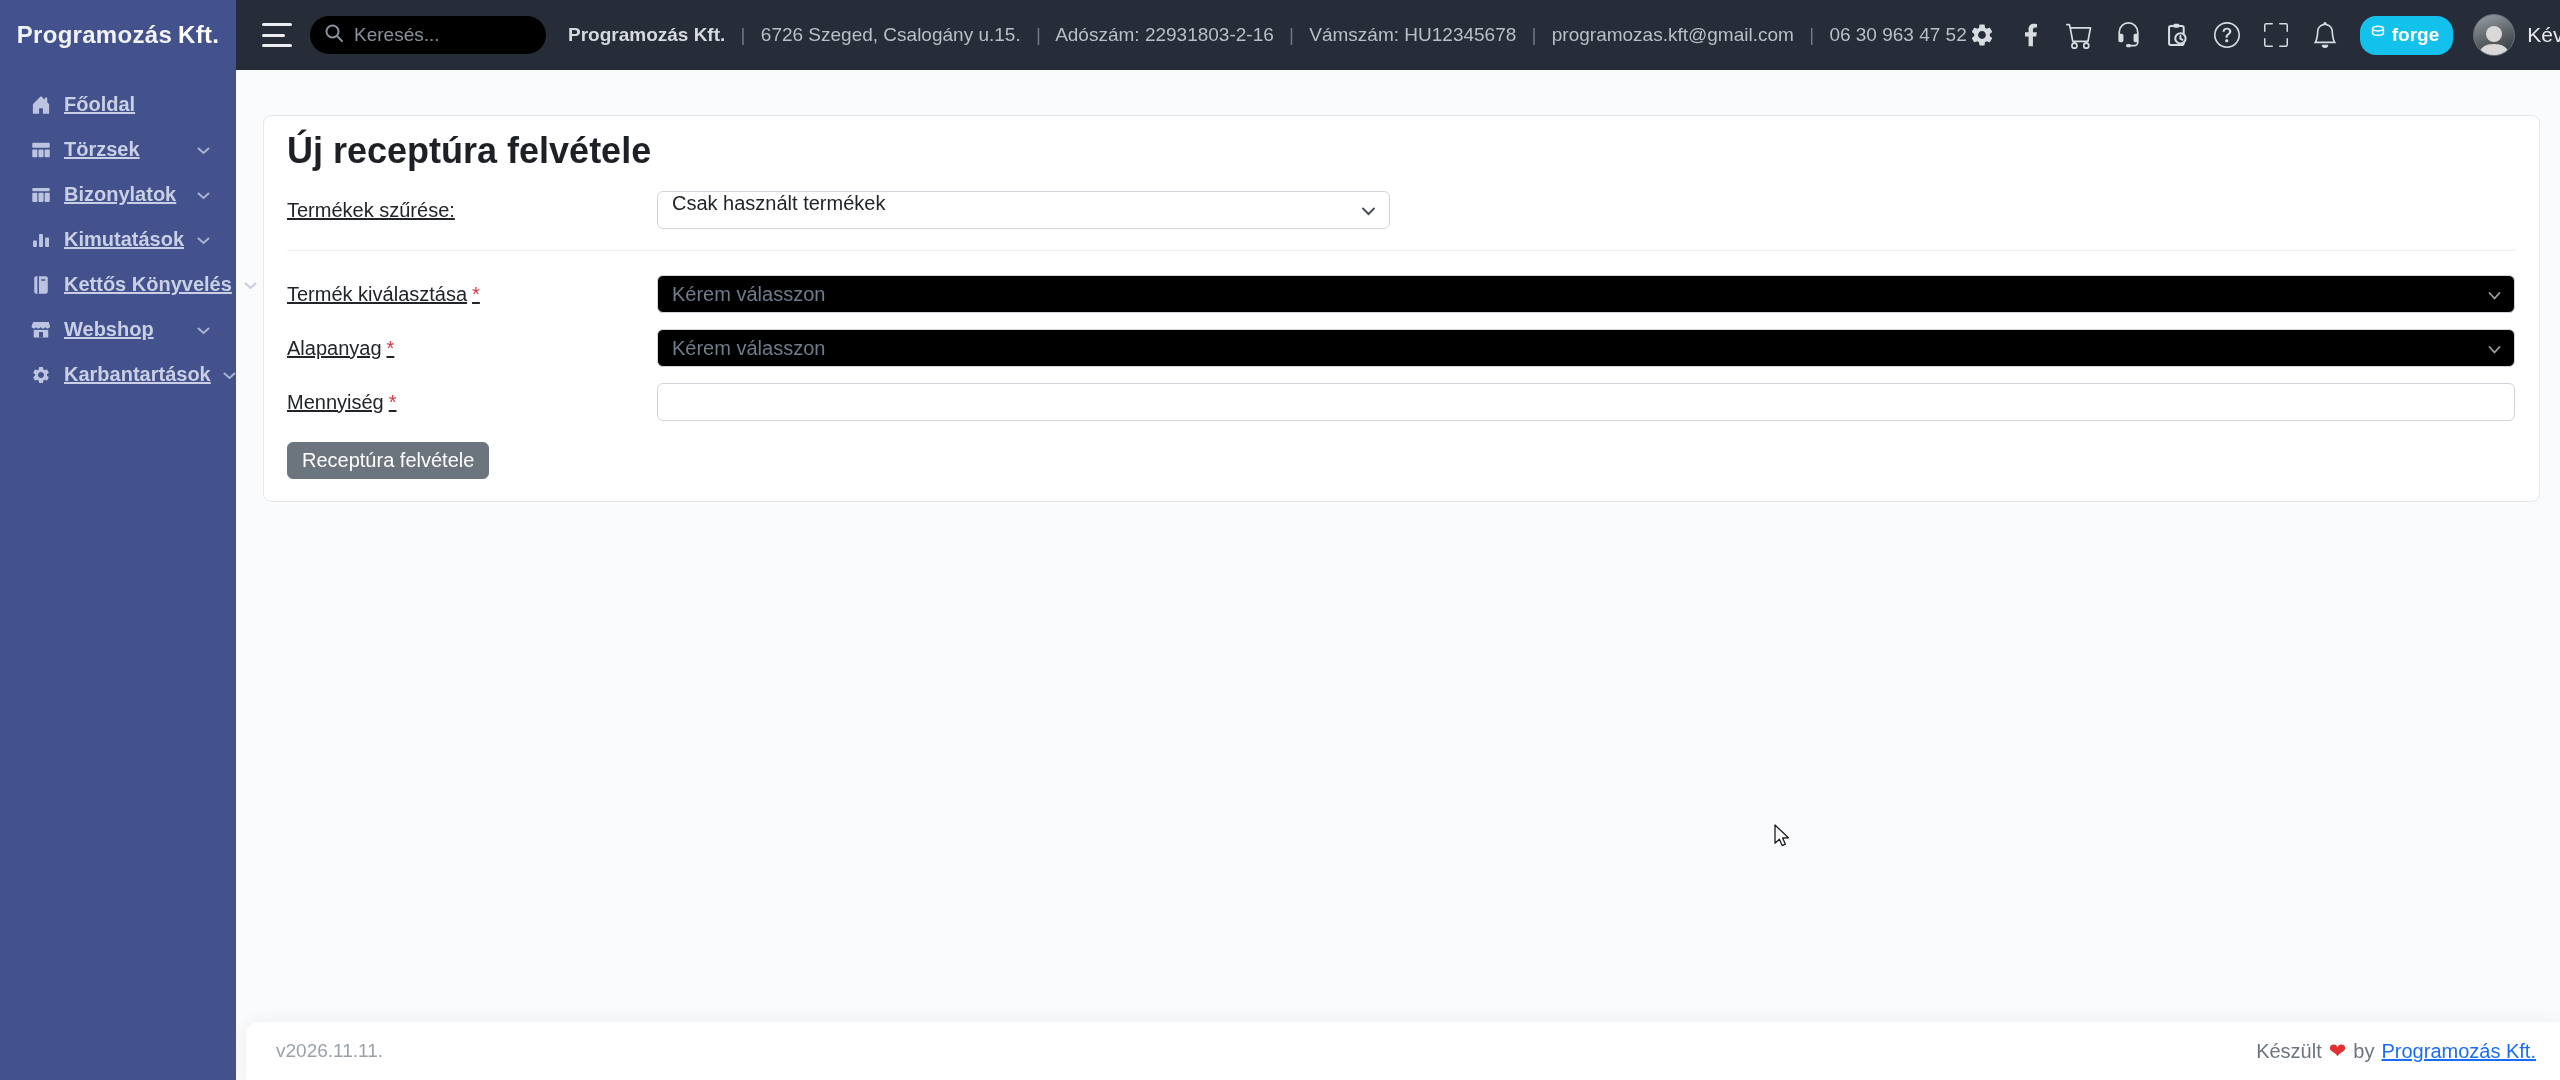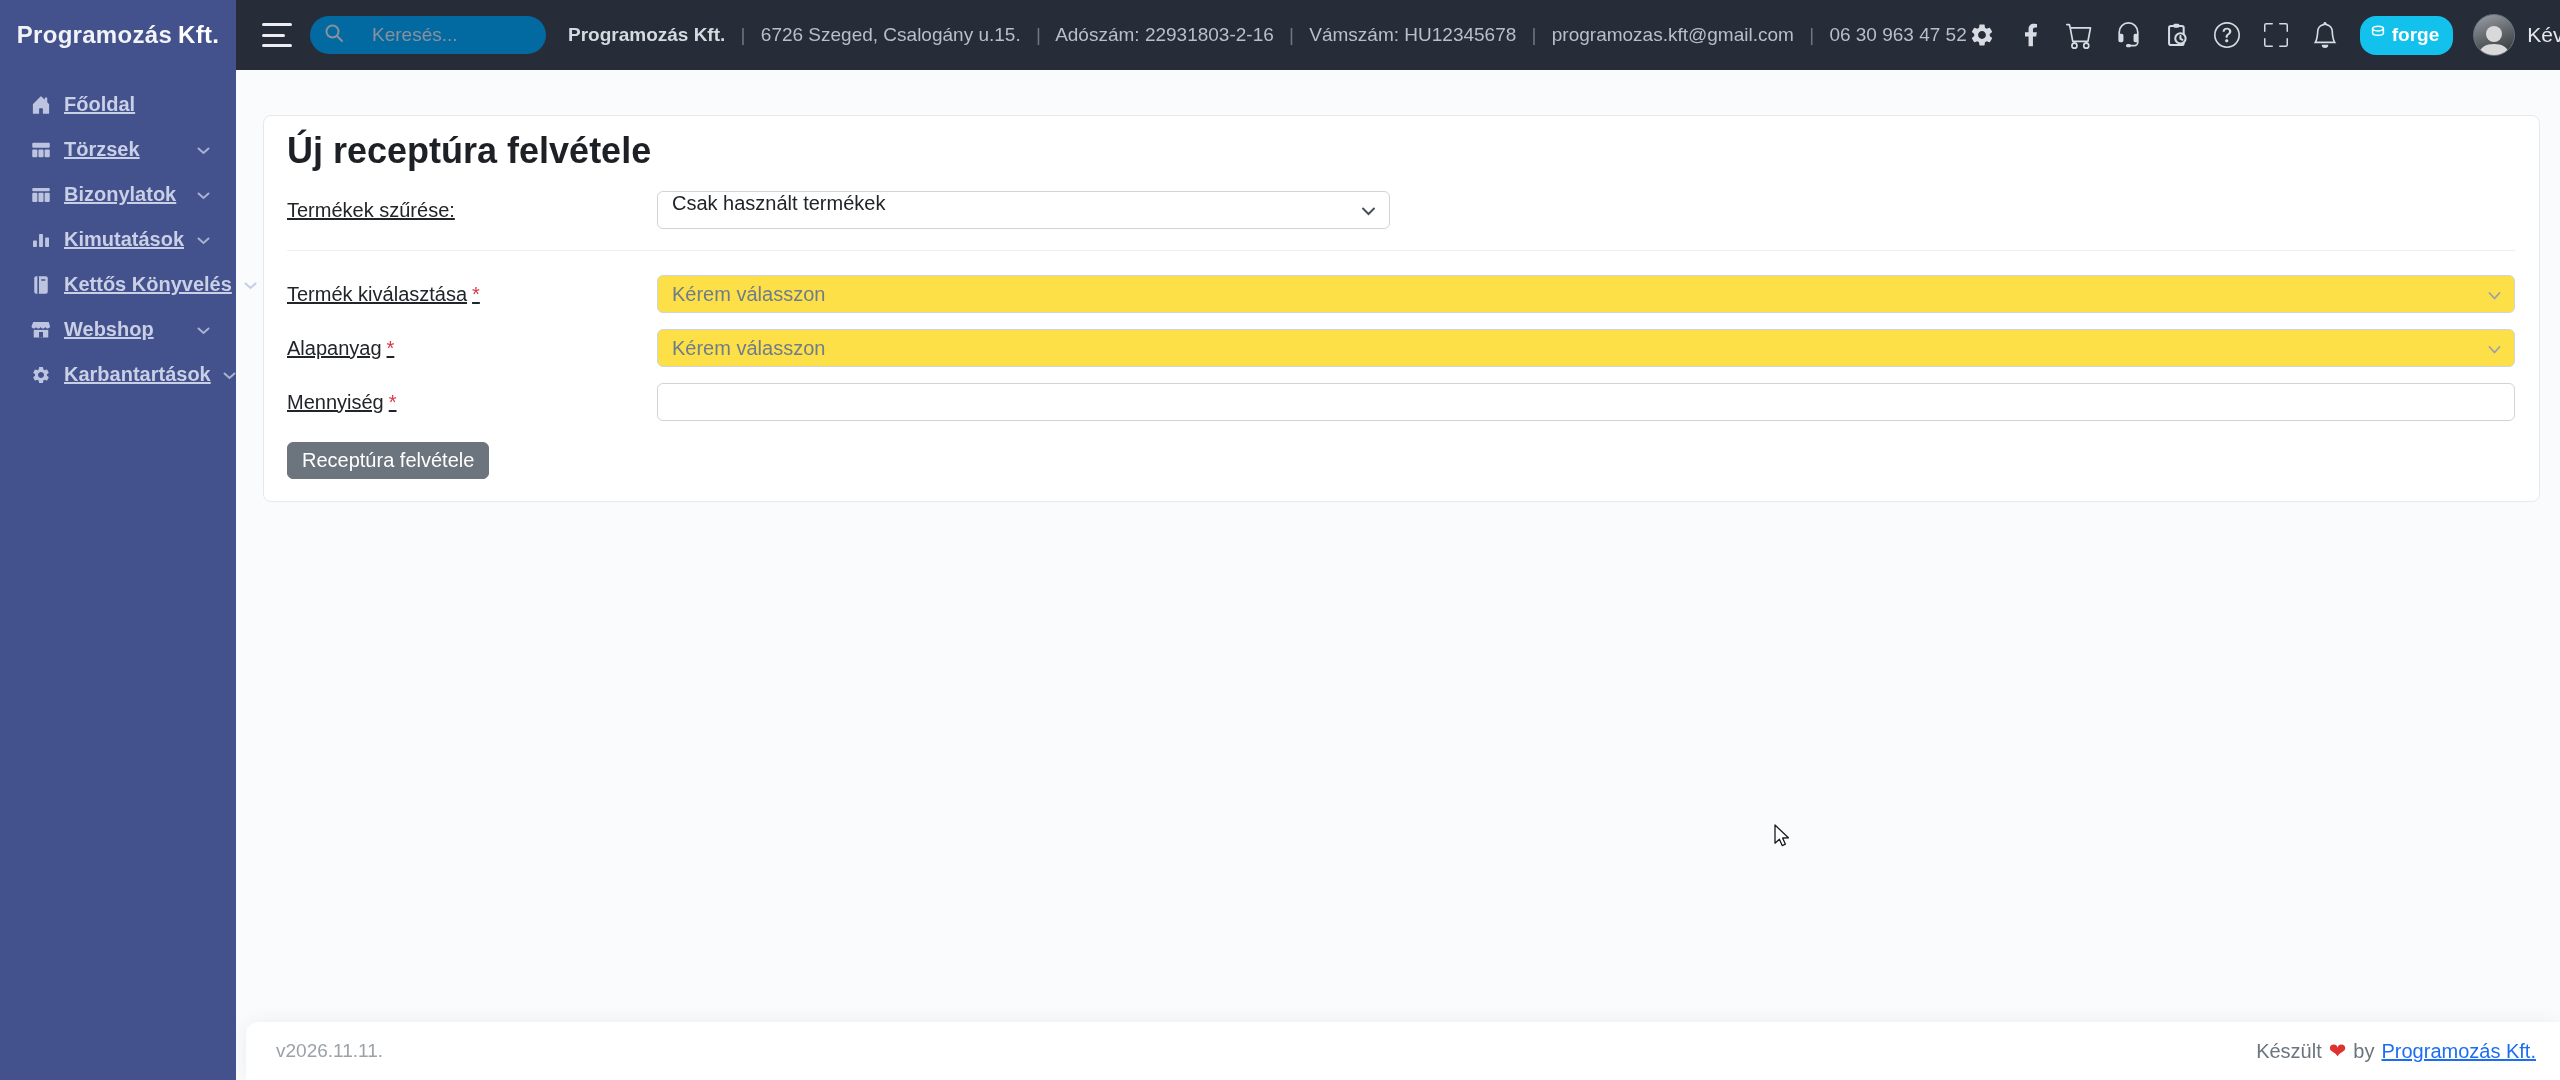--- a/index.html
+++ b/index.html
@@ -22,22 +22,22 @@
     text-decoration:underline; white-space:nowrap; }
   .nav-item .nav-caret { margin-left:auto; opacity:.85; }
 
   
   .topbar { position:absolute; left:236px; top:0; right:0; height:70px;
     background:#262d38; display:flex; align-items:center; padding:0 16px 0 16px; z-index:4; }
   .hamburger { width:30px; height:24px; display:flex; flex-direction:column;
     justify-content:space-between; cursor:pointer; margin:0 18px 0 10px; flex:none; }
   .hamburger span { display:block; height:3px; border-radius:2px; background:#eceef1; }
   .hamburger span:nth-child(2){ width:78%; }
-  .search-pill { width:236px; height:38px; background:#0369a1; border-radius:19px;
-    display:flex; align-items:center; padding:0 14px; gap:28px; flex:none; }
+  .search-pill { width:236px; height:38px; background:#000000; border-radius:19px;
+    display:flex; align-items:center; padding:0 14px; gap:10px; flex:none; }
   .search-pill input { background:transparent; border:none; outline:none;
     color:#cfd3da; font-size:19px; width:100%; font-family:inherit; }
   .search-pill input::placeholder { color:#8a919d; }
   .company-info { margin-left:22px; font-size:19px; color:#b9bfc8; white-space:nowrap; }
   .company-info b { color:#d6dae0; font-weight:700; }
   .company-info .sep { color:#6f7784; margin:0 10px; }
   .top-spacer { flex:1; }
   .icon-row { display:flex; align-items:center; gap:19px; }
   .tb-icon { width:30px; height:30px; display:flex; align-items:center;
     justify-content:center; cursor:pointer; color:#d8dbe1; }
@@ -58,21 +58,21 @@
   .page-title { font-size:36px; font-weight:600; color:#1d2126; margin-bottom:19px; }
   .form-row { display:flex; align-items:center; margin-bottom:16px; }
   .form-label { width:370px; flex:none; font-size:20px; color:#212529;text-decoration:underline; }
   .req { color:#dc3545; margin-left:5px; }
   .select-native { position:relative; width:733px; height:38px; border:1px solid #ced4da;
     border-radius:6px; background:#fff; display:flex; 
     padding:0 40px 0 14px; font-size:20px; color:#212529; cursor:pointer; }
   .select-native .caret, .select2 .caret { position:absolute; right:13px; top:50%;
     transform:translateY(-50%); }
   .select2 { position:relative; flex:1; height:38px; border:1px solid #ced4da;
-    border-radius:6px; background:#fde047; display:flex; align-items:center;
+    border-radius:6px; background:#000000; display:flex; align-items:center;
     padding:0 36px 0 14px; font-size:20px; color:#6e7c8c; cursor:pointer; }
   .text-input { flex:1; height:38px; border:1px solid #ced4da; border-radius:6px;
     padding:0 14px; font-size:20px; color:#212529; outline:none; font-family:inherit; }
   hr.divider { border:none; border-top:1px solid #eceff1; margin:21px 0 24px 0; }
   .btn-submit { margin-top:5px; height:37px; padding:0 14px; background:#6c757d;
     border:1px solid #6c757d; border-radius:6px; color:#fff; font-size:20px;
     font-family:inherit; cursor:pointer; }
 
   
   .footer { position:absolute; left:10px; right:0; bottom:0; height:58px; background:#fff;

